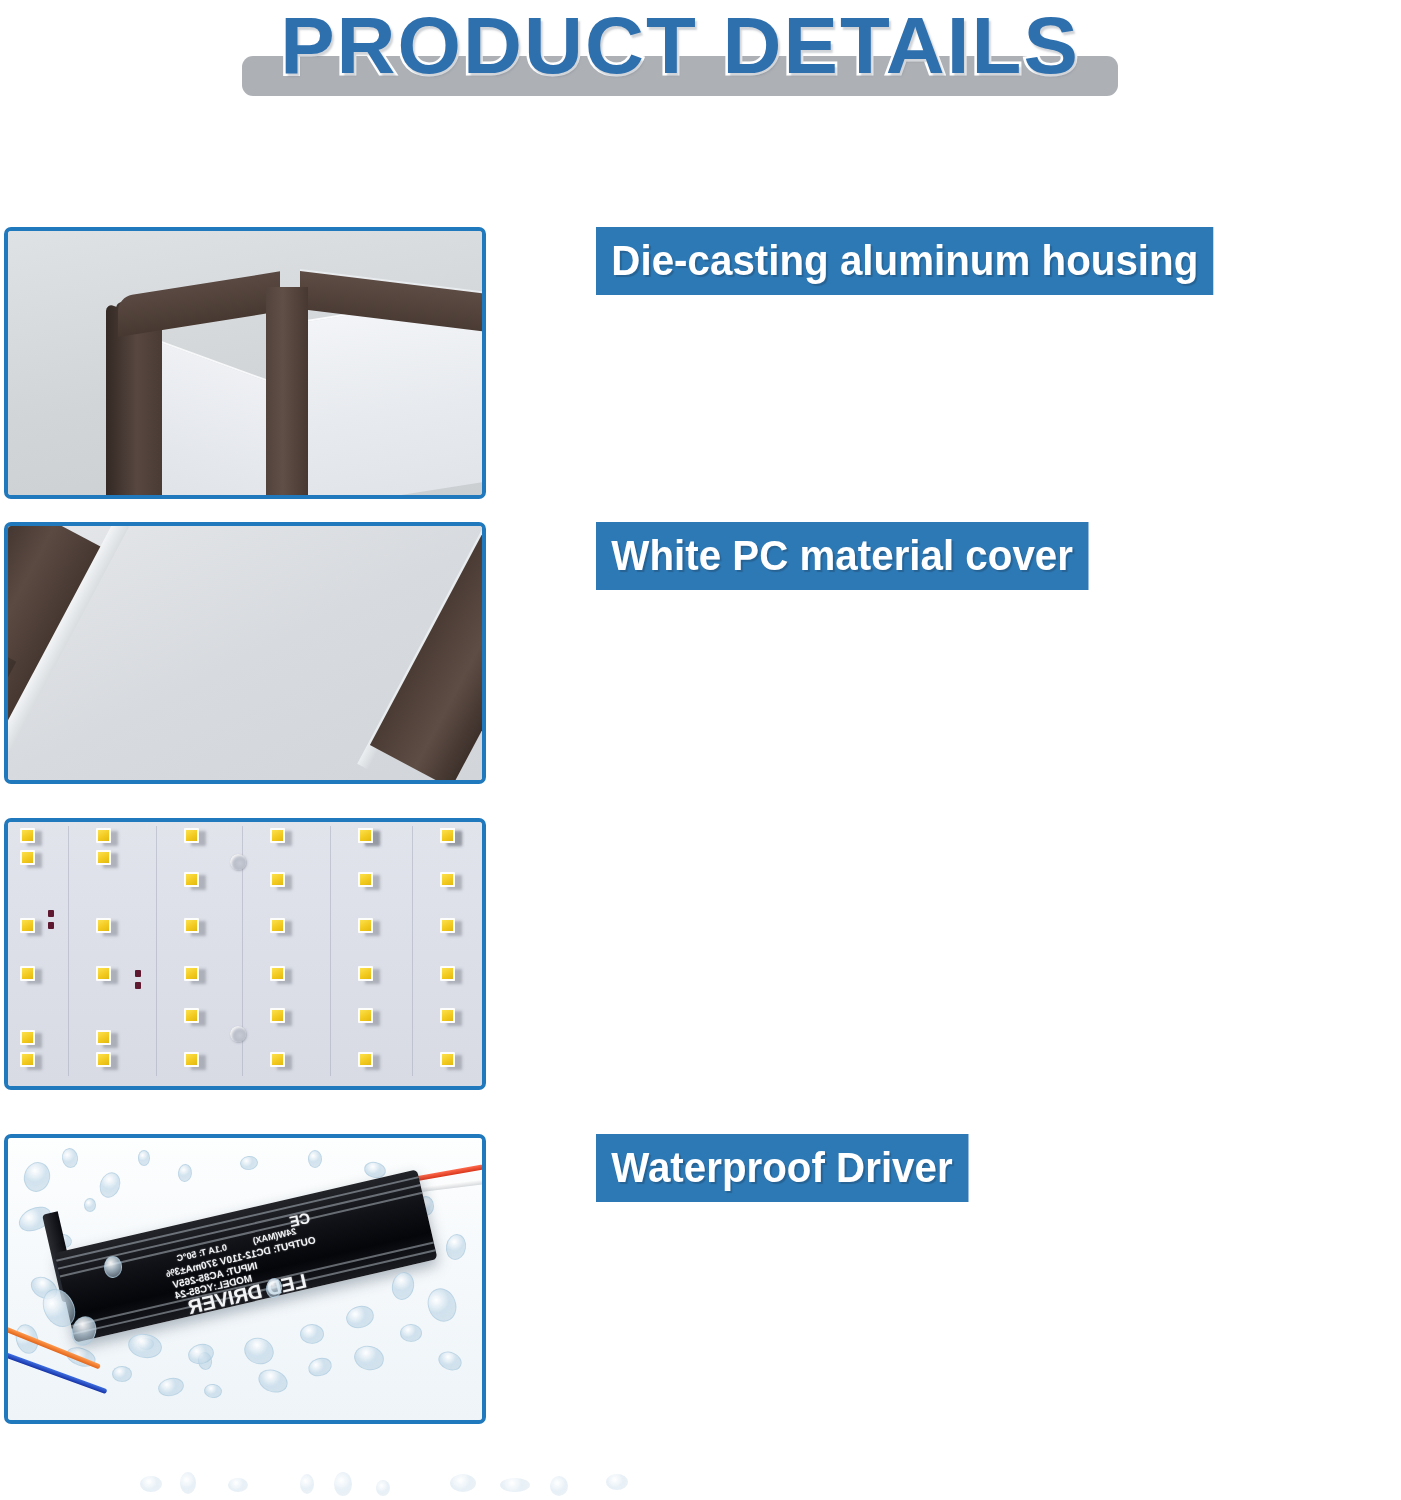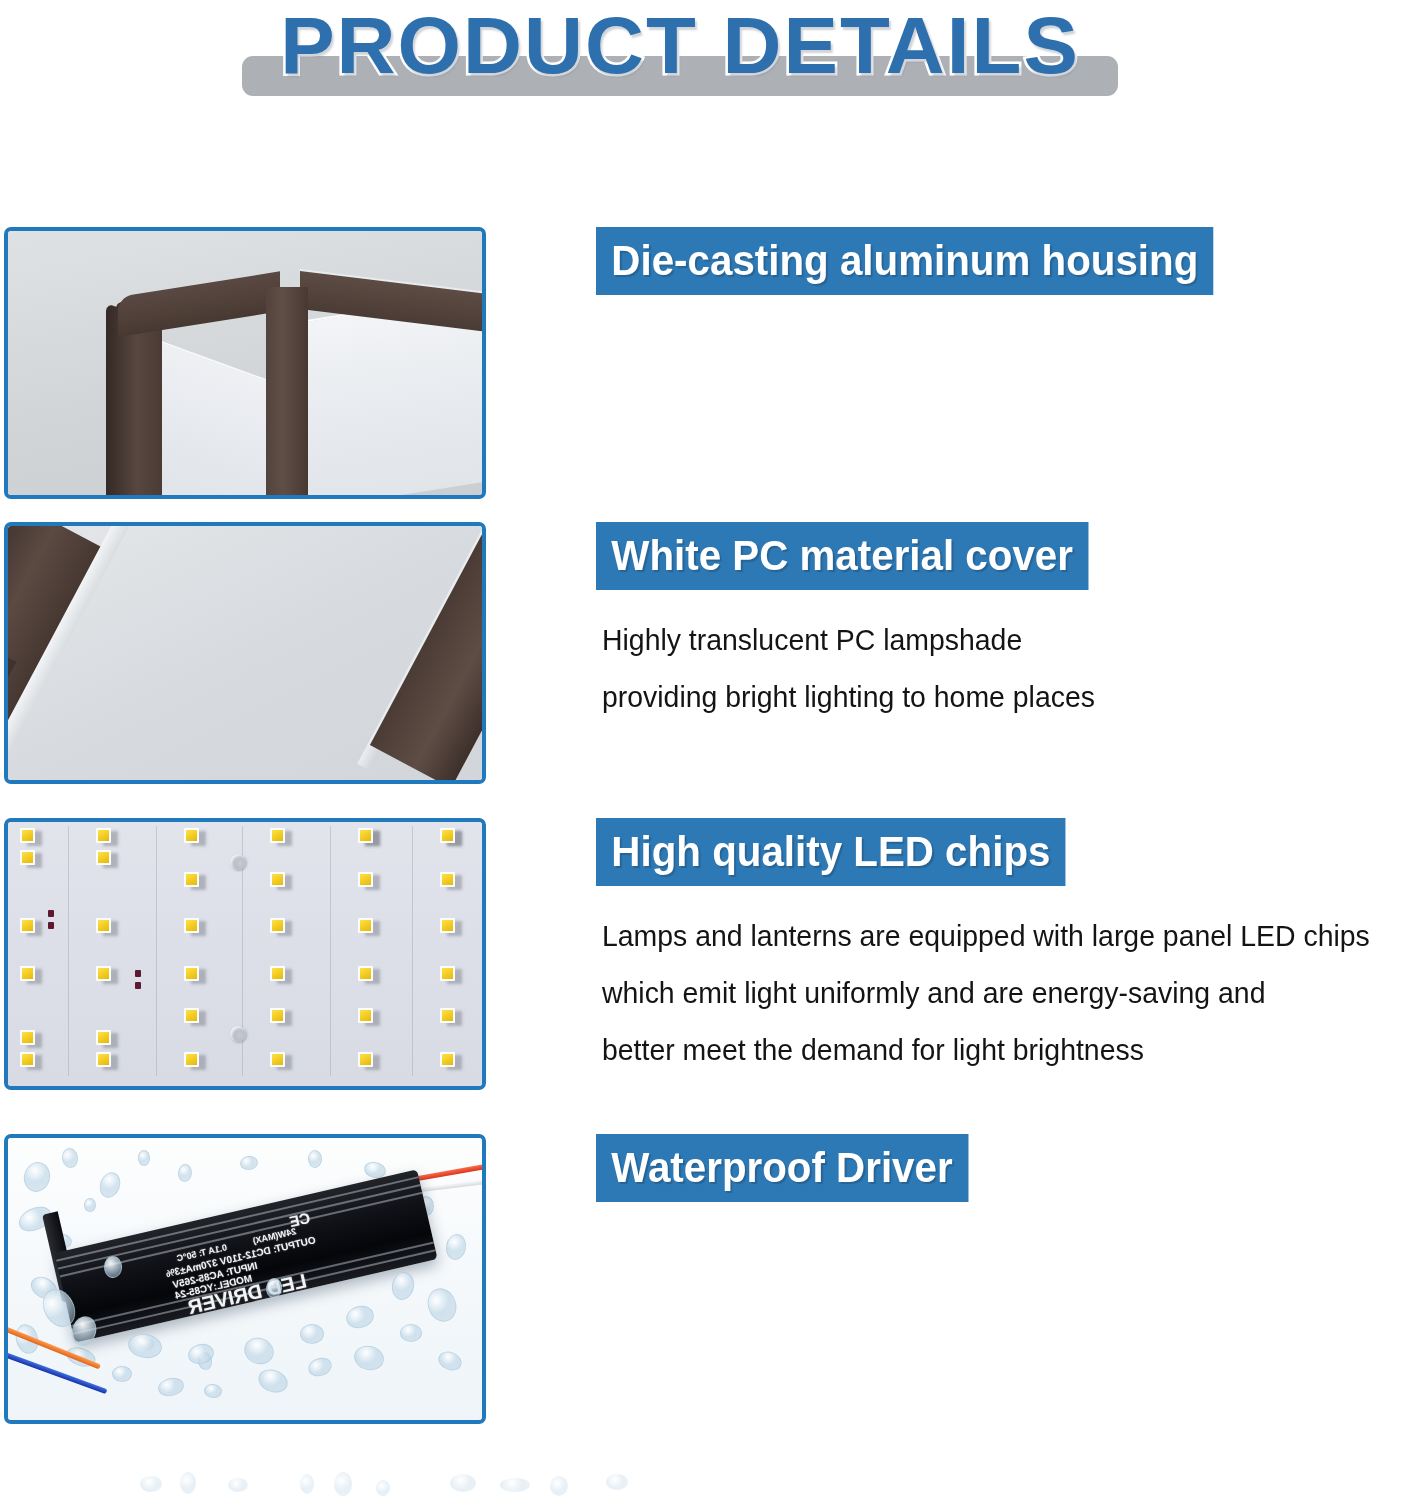--- a/index.html
+++ b/index.html
@@ -363,24 +363,20 @@
       <div class="p2-bg"></div>
       <div class="p2-panel"></div>
       <div class="p2-band-left"></div>
       <div class="p2-band-left-edge"></div>
       <div class="p2-band-left2"></div>
       <div class="p2-band-right-edge"></div>
       <div class="p2-band-right"></div>
     </div>
     <div class="textcol">
       <div class="heading-bar">White PC material cover</div>
-      <div class="body-block">
-        <span class="body-line">Highly translucent PC lampshade</span>
-        <span class="body-line">providing bright lighting to home places</span>
-      </div>
     </div>
   </div>
 
   <div class="row row-3">
     <div class="photo">
       <div class="p3-bg"></div>
       <div id="led-layer">
           <div class="trace" style="left: 60px; top: 4px; height: 250px;"></div>
           <div class="trace" style="left: 148px; top: 4px; height: 250px;"></div>
           <div class="trace" style="left: 234px; top: 4px; height: 250px;"></div>
@@ -425,28 +421,20 @@
           <div class="led" style="left: 432px; top: 230px;"></div>
           <div class="led" style="left: 432px; top: 6px;"></div>
           <div class="resistor" style="left: 40px; top: 88px;"></div>
           <div class="resistor" style="left: 40px; top: 100px;"></div>
           <div class="resistor" style="left: 127px; top: 148px;"></div>
           <div class="resistor" style="left: 127px; top: 160px;"></div>
           <div class="hole" style="left: 222px; top: 32px;"></div>
           <div class="hole" style="left: 222px; top: 204px;"></div>
         </div>
     </div>
-    <div class="textcol">
-      <div class="heading-bar">High quality LED chips</div>
-      <div class="body-block">
-        <span class="body-line">Lamps and lanterns are equipped with large panel LED chips</span>
-        <span class="body-line">which emit light uniformly and are energy-saving and</span>
-        <span class="body-line">better meet the demand for light brightness</span>
-      </div>
-    </div>
   </div>
 
   <div class="row row-4">
     <div class="photo">
       <div class="p4-bg"></div>
       <div id="splash-layer">
           <div class="splash" style="left: 16px; top: 24px; width: 26px; height: 30px; transform: rotate(15deg);"></div>
           <div class="splash" style="left: 54px; top: 10px; width: 16px; height: 20px; transform: rotate(-10deg);"></div>
           <div class="splash" style="left: 92px; top: 34px; width: 20px; height: 26px; transform: rotate(20deg);"></div>
           <div class="splash" style="left: 130px; top: 12px; width: 12px; height: 16px;"></div>

